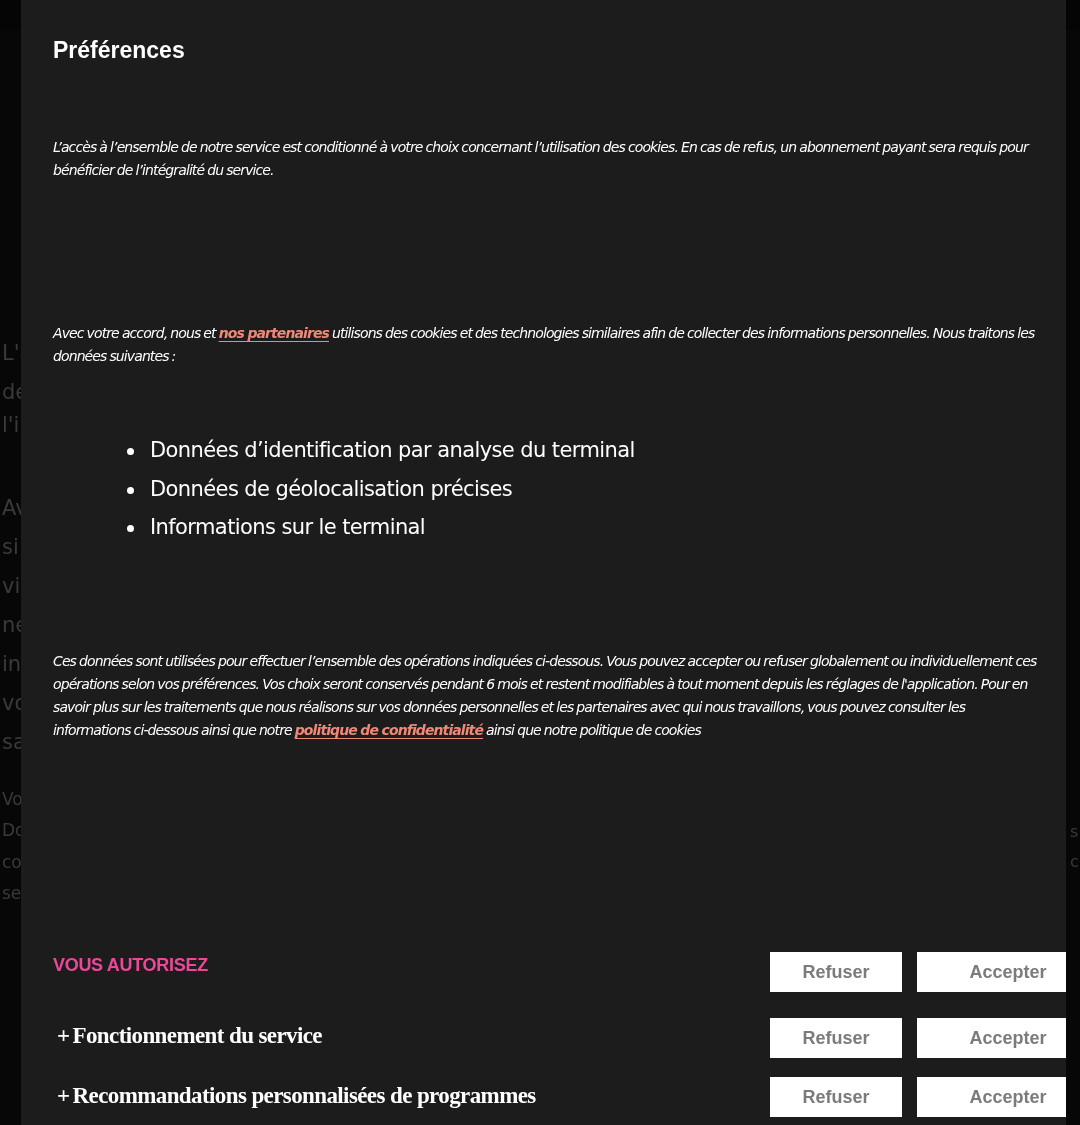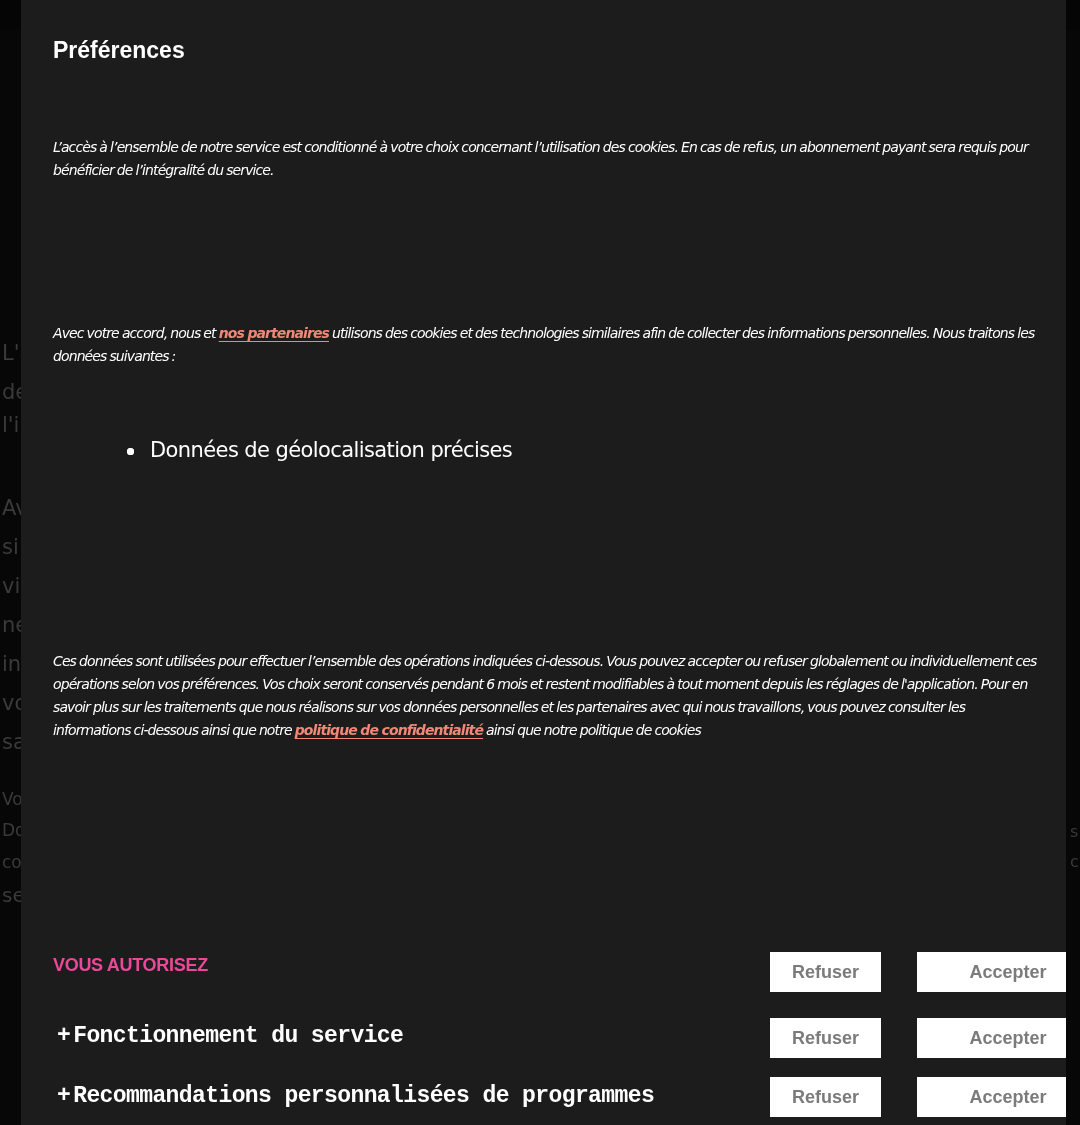--- a/index.html
+++ b/index.html
@@ -55,33 +55,33 @@
       border-radius: 50%; background: #ffffff;
     }
     .section-header {
       position: absolute; left: 0; top: 955px;
       font-family: "Liberation Sans", sans-serif;
       font-weight: bold; font-size: 18px; color: #ec4899; letter-spacing: -0.3px;
       white-space: nowrap;
     }
     .row-label {
       position: absolute; left: 4px;
-      font-family: Liberation Mono, monospace;
+      font-family: Liberation Serif, serif;
       font-weight: bold; font-size: 23px; color: #ffffff; letter-spacing: -0.6px;
       white-space: nowrap; cursor: pointer;
     }
     .row-label .plus { margin-right: 3px; }
     .btn {
       position: absolute; height: 40px; background: #ffffff;
       border: none; color: #7b7b7b;
       font-family: "Liberation Sans", sans-serif; font-weight: bold; font-size: 18px;
       display: flex; align-items: center; justify-content: center;
       cursor: pointer; padding: 0; box-sizing: border-box;
     }
-    .btn-refuse { left: 717px; width: 111px; }
+    .btn-refuse { left: 717px; width: 132px; }
     .btn-accept { left: 864px; width: 150px; padding-left: 32px; }
   </style>
 </head>
 <body>
 
 <div class="topbar"></div>
 
 <div class="backdrop-text">
   <span class="ghost" style="top:341px">L'a</span>
   <span class="ghost" style="top:380px">de</span>
@@ -89,38 +89,39 @@
   <span class="ghost" style="top:496px">Av</span>
   <span class="ghost" style="top:535px">si</span>
   <span class="ghost" style="top:574px">vi</span>
   <span class="ghost" style="top:613px">ne</span>
   <span class="ghost" style="top:652px">in</span>
   <span class="ghost" style="top:691px">vo</span>
   <span class="ghost" style="top:730px">sa</span>
   <span class="ghost" style="top:789px; font-size:17px">Vo</span>
   <span class="ghost" style="top:820px; font-size:17px">Do</span>
   <span class="ghost" style="top:852px; font-size:17px">co</span>
-  <span class="ghost" style="top:883px; font-size:20px">se</span>
+  <span class="ghost" style="top:883px; font-size:17px">se</span>
   <span class="ghost-r" style="top:822px; font-size:16px">s</span>
   <span class="ghost-r" style="top:852px; font-size:16px">c</span>
 </div>
 
 <div class="modal">
   <div class="modal-inner">
     <div class="title">Préférences</div>
 
     <div class="para p1">L’accès à l’ensemble de notre service est conditionné à votre choix concernant l’utilisation des cookies. En cas de refus, un abonnement payant sera requis pour bénéficier de l’intégralité du service.</div>
 
     <div class="para p2">
       <span>Avec votre accord, nous et </span><a class="link">nos partenaires</a><span> utilisons des cookies et des technologies similaires afin de collecter des informations personnelles. Nous traitons les données suivantes :</span>
     </div>
 
     <ul class="bullets">
-      <li><span class="dot"></span></li>
+      <li><span class="dot"></span><span>Données d’identification par analyse du terminal</span></li>
       <li><span class="dot"></span><span>Données de géolocalisation précises</span></li>
+      <li><span class="dot"></span><span>Informations sur le terminal</span></li>
     </ul>
 
     <div class="para p3">
       <span>Ces données sont utilisées pour effectuer l’ensemble des opérations indiquées ci-dessous. Vous pouvez accepter ou refuser globalement ou individuellement ces opérations selon vos préférences. Vos choix seront conservés pendant 6 mois et restent modifiables à tout moment depuis les réglages de l'application. Pour en savoir plus sur les traitements que nous réalisons sur vos données personnelles et les partenaires avec qui nous travaillons, vous pouvez consulter les informations ci-dessous ainsi que notre </span><a class="link">politique de confidentialité</a><span> ainsi que notre politique de cookies</span>
     </div>
 
     <div class="section-header">VOUS AUTORISEZ</div>
     <button class="btn btn-refuse" style="top:952px">Refuser</button>
     <button class="btn btn-accept" style="top:952px">Accepter</button>
 

